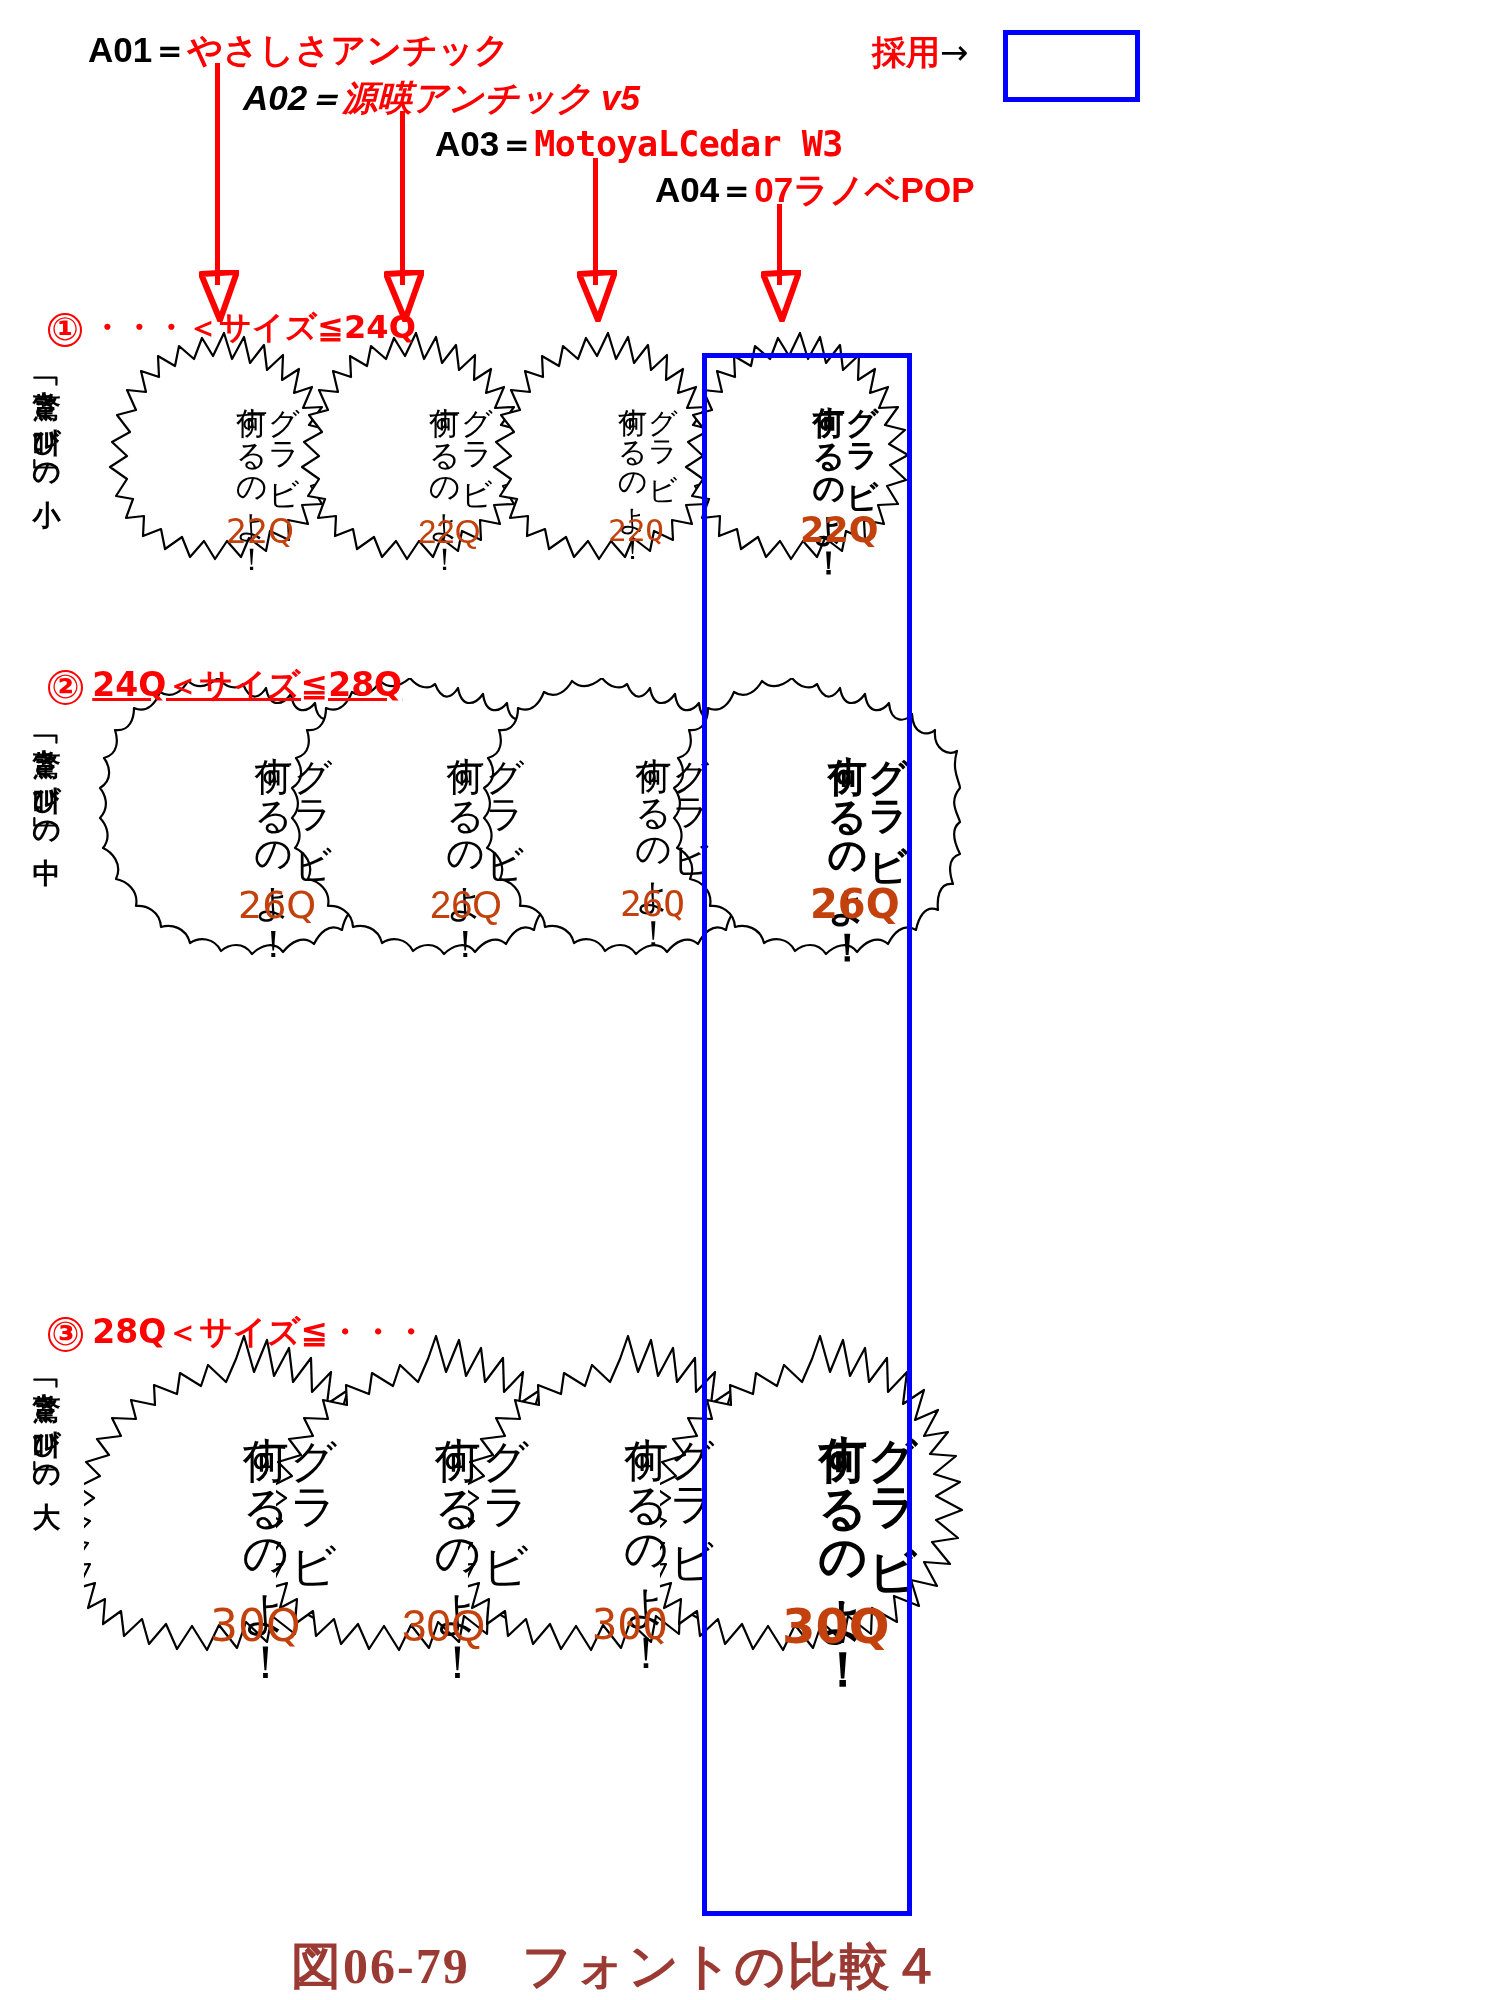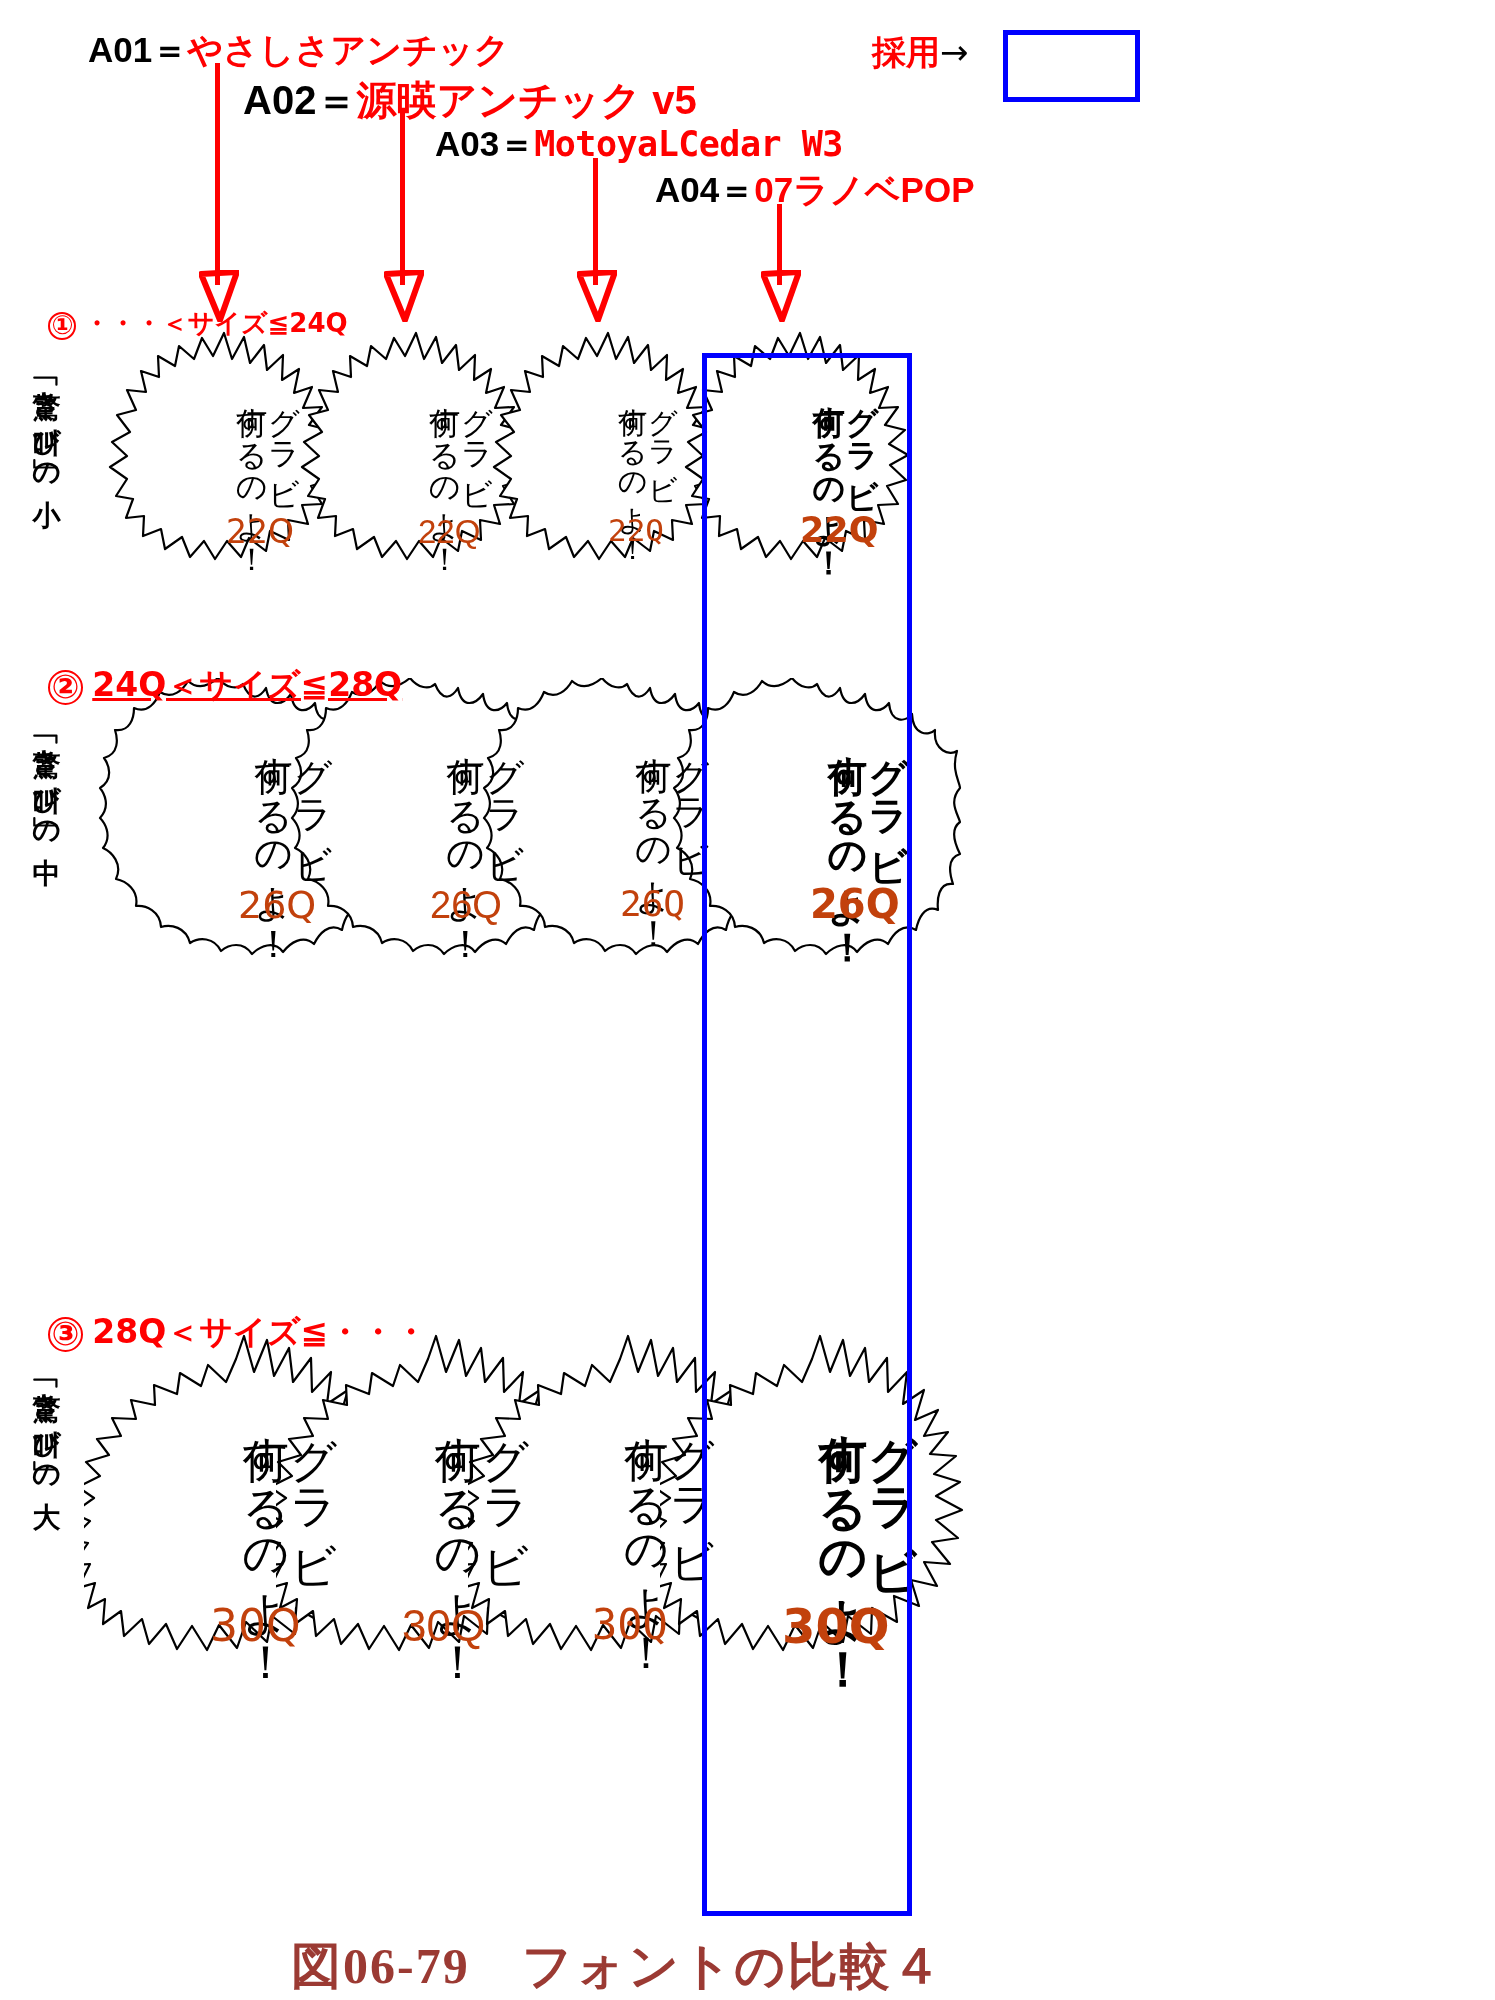--- a/index.html
+++ b/index.html
@@ -151,21 +151,21 @@
     letter-spacing: 2px;
   }
 </style>
 </head>
 <body>
 
 <div class="abs font-legend" style="left:88px; top:24px; font-size:35px;">
   <span class="code">A01</span><span class="eq">＝</span><span class="fname fname-a01">やさしさアンチック</span>
 </div>
 
-<div class="abs font-legend" style="left:243px; top:72px; font-size:40px;">
+<div class="abs font-legend" style="left:243px; top:72px; font-size:35px;font-style:italic;">
   <span class="code">A02</span><span class="eq">＝</span><span class="fname fname-a02">源暎アンチック v5</span>
 </div>
 
 <div class="abs font-legend" style="left:435px; top:118px; font-size:35px;">
   <span class="code">A03</span><span class="eq">＝</span><span class="fname fname-a03">MotoyaLCedar W3</span>
 </div>
 
 <div class="abs font-legend" style="left:655px; top:164px; font-size:35px;">
   <span class="code">A04</span><span class="eq">＝</span><span class="fname fname-a04">07ラノベPOP</span>
 </div>
@@ -196,21 +196,21 @@
     </svg>
 </div>
 
 <div class="abs adopt-label" style="left:872px; top:22px;">
   <span>採用</span><span class="adopt-arrow">→</span>
 </div>
 <div class="abs legend-box" style="left:1003px; top:22px; width:137px; height:72px;"></div>
 
 <div class="abs highlight-col" style="left:702px; top:345px; width:210px; height:1563px;"></div>
 
-<div class="abs row-head" style="left:48px; top:298px; font-size:26px;">
+<div class="abs row-head" style="left:48px; top:298px; font-size:32px;">
   <span class="row-num">①</span><span>・・・＜サイズ≦24Q</span>
 </div>
 <div class="abs side-label" style="left:32px; top:360px; font-size:28px; height:300px;">
   <span>「驚き叫び」の小</span>
 </div>
 
 <div class="bubble" style="left:108px; top:325px; width:232px; height:300px;">
   <svg width="232" height="300" viewBox="0 0 232 300">
     <path d="M116 8 L124 34 L136 12 L142 38 L156 20 L159 45 L175 30 L174 55 L191 44 L186 68 L204 62 L195 83 L214 82 L201 100 L221 105 L205 119 L224 130 L206 140 L222 155 L203 161 L214 179 L194 180 L200 199 L180 195 L181 215 L162 206 L158 226 L141 213 L133 232 L119 216 L107 234 L96 216 L82 232 L74 212 L57 224 L53 204 L35 211 L36 191 L18 193 L25 174 L8 171 L19 154 L2 142 L19 131 L4 117 L22 107 L9 90 L28 85 L19 65 L38 67 L33 46 L51 52 L50 31 L67 41 L71 21 L86 34 L94 13 L105 31 Z" fill="#ffffff" stroke="#000000" stroke-width="2.2" stroke-linejoin="round"></path>
   </svg>

